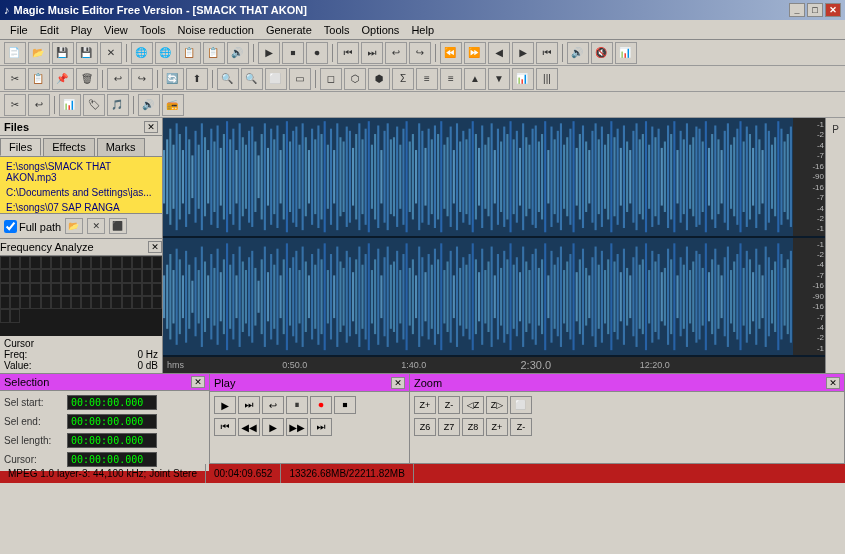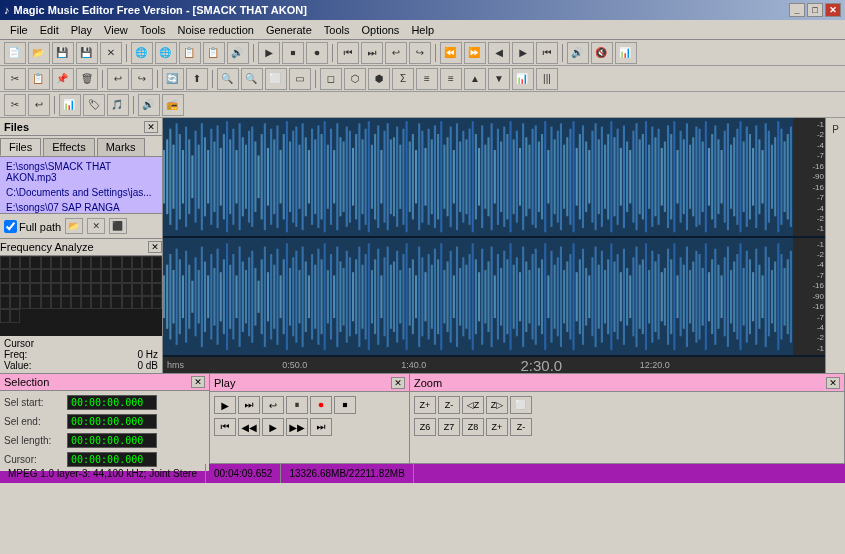--- a/index.html
+++ b/index.html
@@ -136,21 +136,21 @@
     }
     .tab.active {
       background: #d4d0c8;
       border-bottom: 1px solid #d4d0c8;
       z-index: 1;
     }
 
     
     .file-list {
       flex: 1;
-      background: #c4b5fd;
+      background: #fde047;
       overflow-y: auto;
       padding: 2px;
     }
     .file-item {
       padding: 2px 4px;
       font-size: 10px;
       cursor: pointer;
       color: #000080;
     }
 
@@ -232,21 +232,21 @@
       display: flex;
       border-top: 1px solid #888;
     }
     .bottom-section {
       flex: 1;
       border-right: 1px solid #888;
       display: flex;
       flex-direction: column;
     }
     .bottom-header {
-      background: #f9a8d4;
+      background: #d946ef;
       padding: 2px 4px;
       border-bottom: 1px solid #888;
       display: flex;
       align-items: center;
       justify-content: space-between;
       height: 18px;
     }
     .bottom-content {
       flex: 1;
       padding: 4px;
@@ -282,21 +282,21 @@
     .play-controls {
       display: flex; gap: 2px; flex-wrap: wrap;
     }
 
     
     .zoom-controls { display: flex; gap: 2px; flex-wrap: wrap; }
 
     
     .status-bar {
       height: 20px;
-      background: #a21caf;
+      background: #b91c1c;
       border-top: 1px solid #888;
       display: flex;
       align-items: center;
       font-size: 10px;
     }
     .status-item {
       padding: 0 8px;
       border-right: 1px solid #888;
       height: 100%;
       display: flex;
@@ -978,21 +978,21 @@
         <span>-4</span>
         <span>-2</span>
         <span>-1</span>
       </div>
     </div>
 
     <div class="time-ruler" style="height:32px; background:#2a2a2a; position:relative;">
       <span style="position:absolute; left:4px; color:#aaa; font-size:9px;">hms</span>
       <span style="position:absolute; left:18%; color:#aaa; font-size:9px;">0:50.0</span>
       <span style="position:absolute; left:36%; color:#aaa; font-size:9px;">1:40.0</span>
-      <span style="position:absolute; left:54%; color:#aaa; font-size:15px;">2:30.0</span>
+      <span style="position:absolute; left:54%; color:#aaa; font-size:11px;">2:30.0</span>
       <span style="position:absolute; left:72%; color:#aaa; font-size:9px;">12:20.0</span>
     </div>
   </div>
 
   <div class="p-panel">
     <div style="font-size:10px; color:#333; cursor:pointer; padding:2px;">P</div>
     <div style="width:1px; height:1px;"></div>
   </div>
 </div>
 

